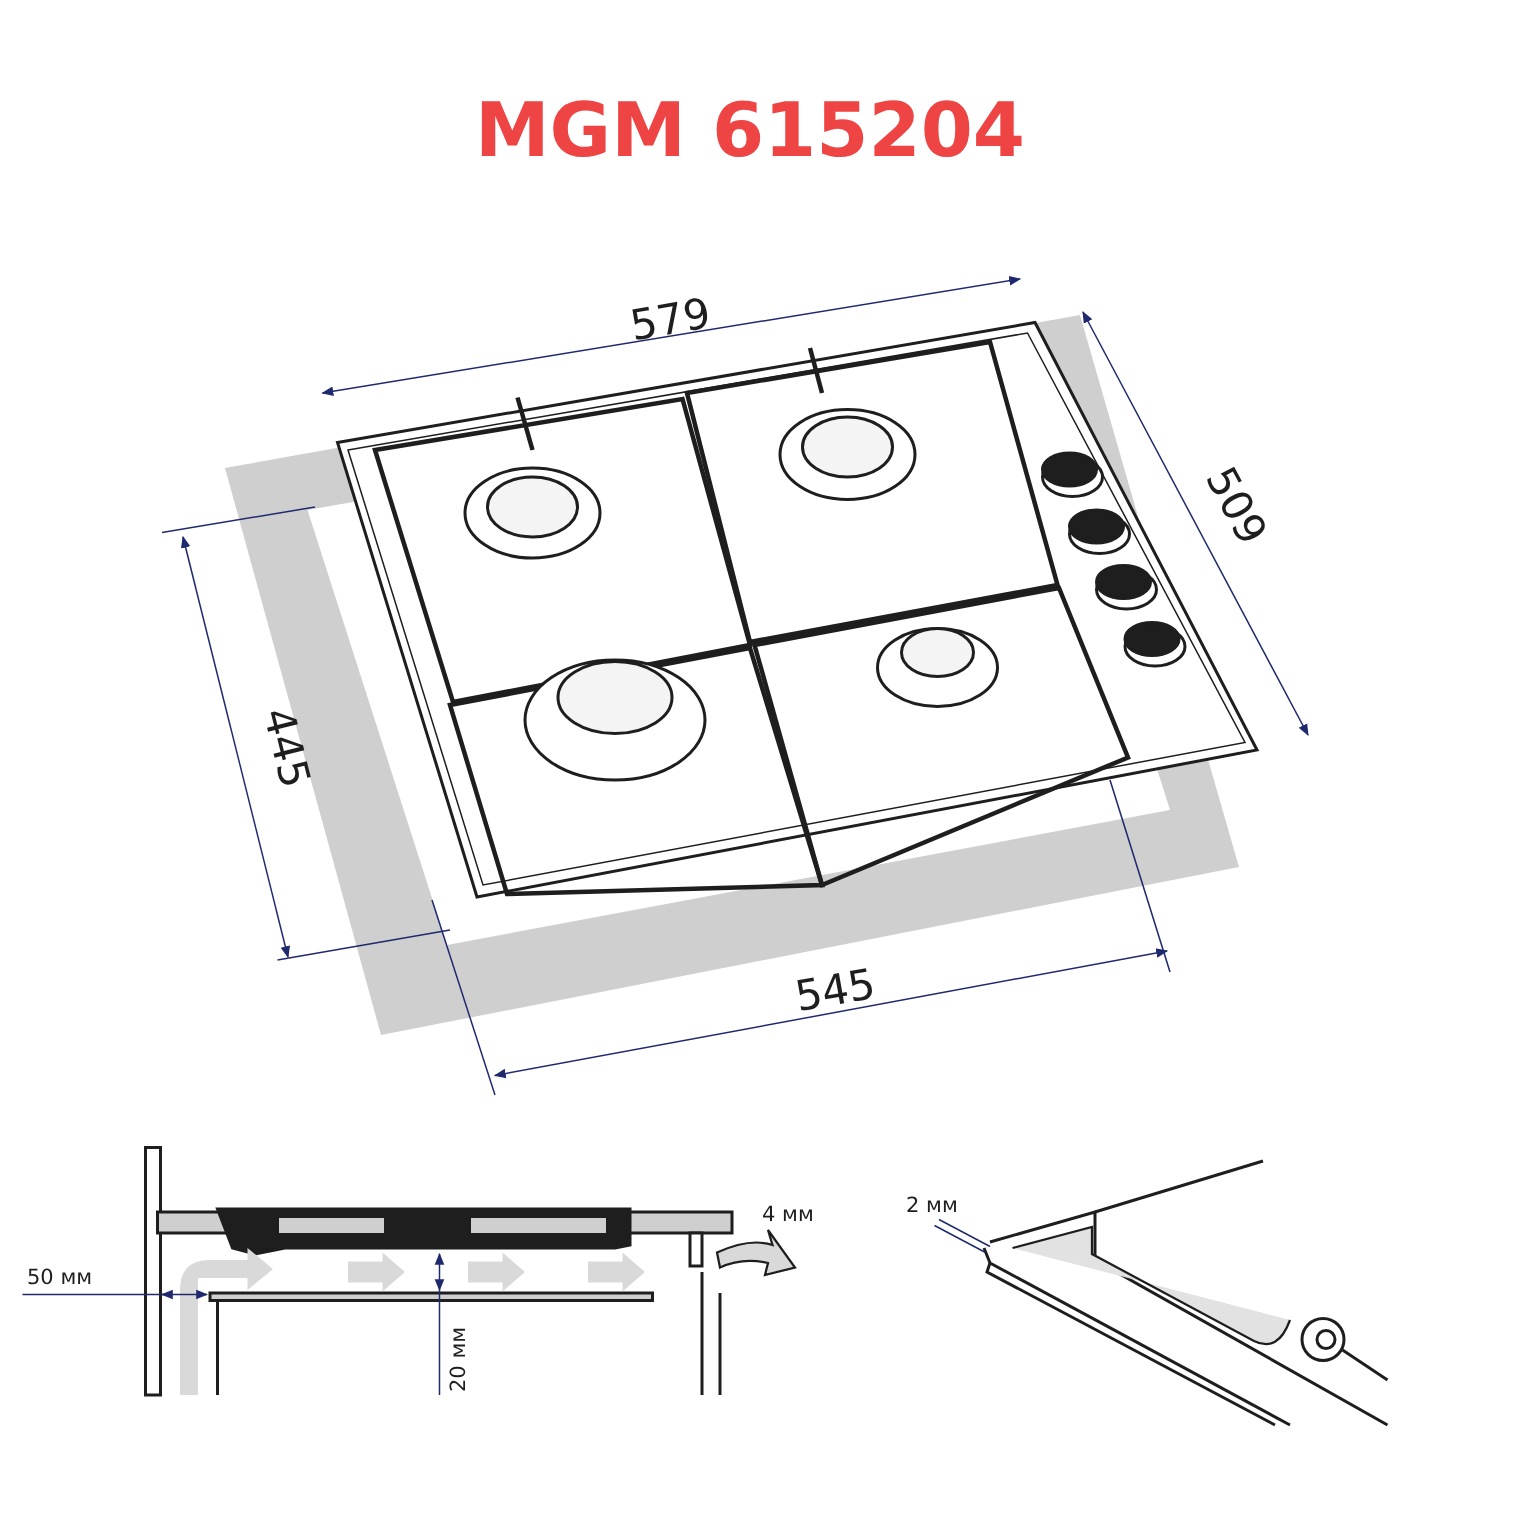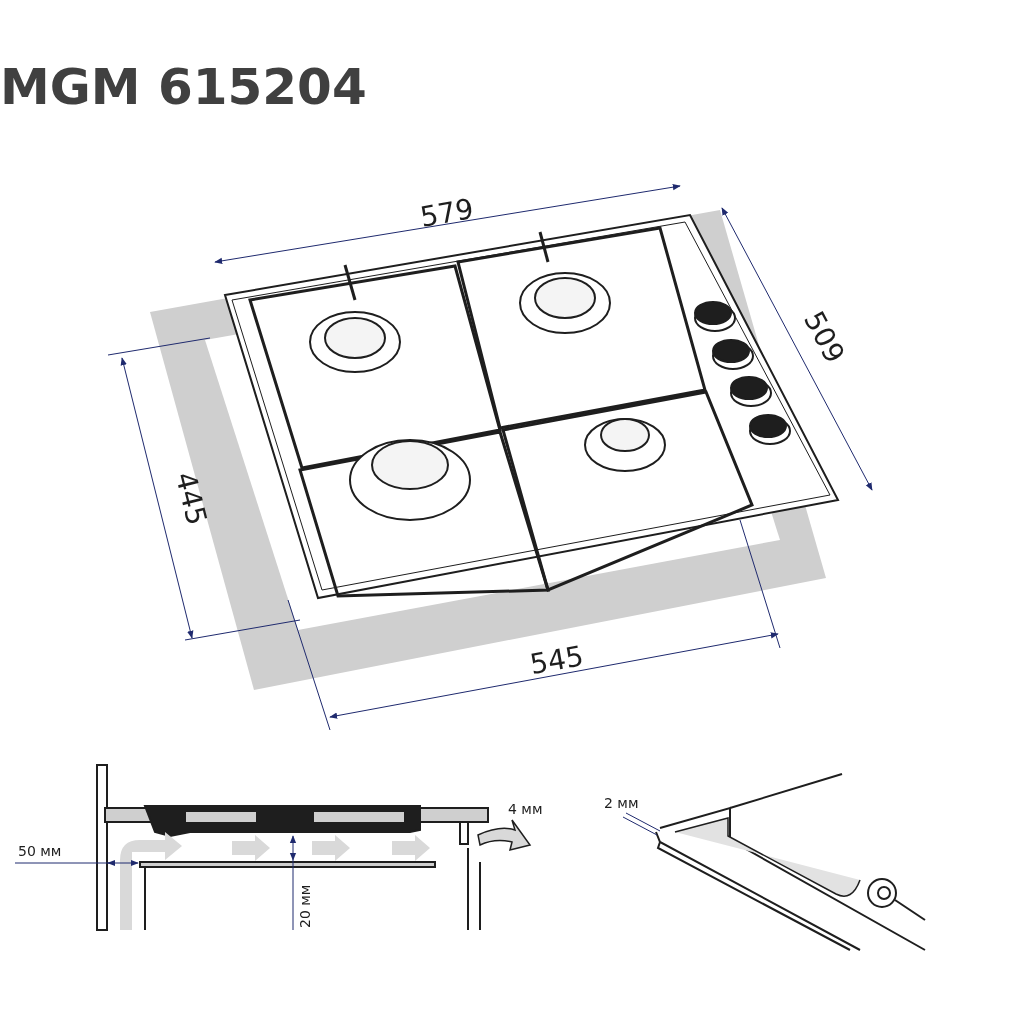--- a/index.html
+++ b/index.html
@@ -1,17 +1,17 @@
 <!DOCTYPE html>
 <html><head>
 <meta charset="utf-8">
 <style>
   html, body { margin:0; padding:0; background:#ffffff; }
   body { width:1024px; height:1024px; position:relative; overflow:hidden; font-family:"DejaVu Sans", sans-serif; }
-  .title { position:absolute; left:0; top:58px; width:1000px; text-align:left; font-family:"DejaVu Sans", sans-serif; font-weight:bold; font-size:50px; color:#404040; letter-spacing:0px; }
+  .title { position:absolute; left:0; top:58px; width:1000px; text-align:center; font-family:"DejaVu Sans", sans-serif; font-weight:bold; font-size:50px; color:#ef4444; letter-spacing:0px; }
   svg { position:absolute; left:0; top:0; }
   .dim { font-family:"DejaVu Sans", sans-serif; fill:#1e1e1e; }
 </style>
 </head>
 <body>
 
 <div class="title">MGM 615204</div>
 
 <svg width="1024" height="1024" viewBox="0 0 1024 1024">
   <defs>

